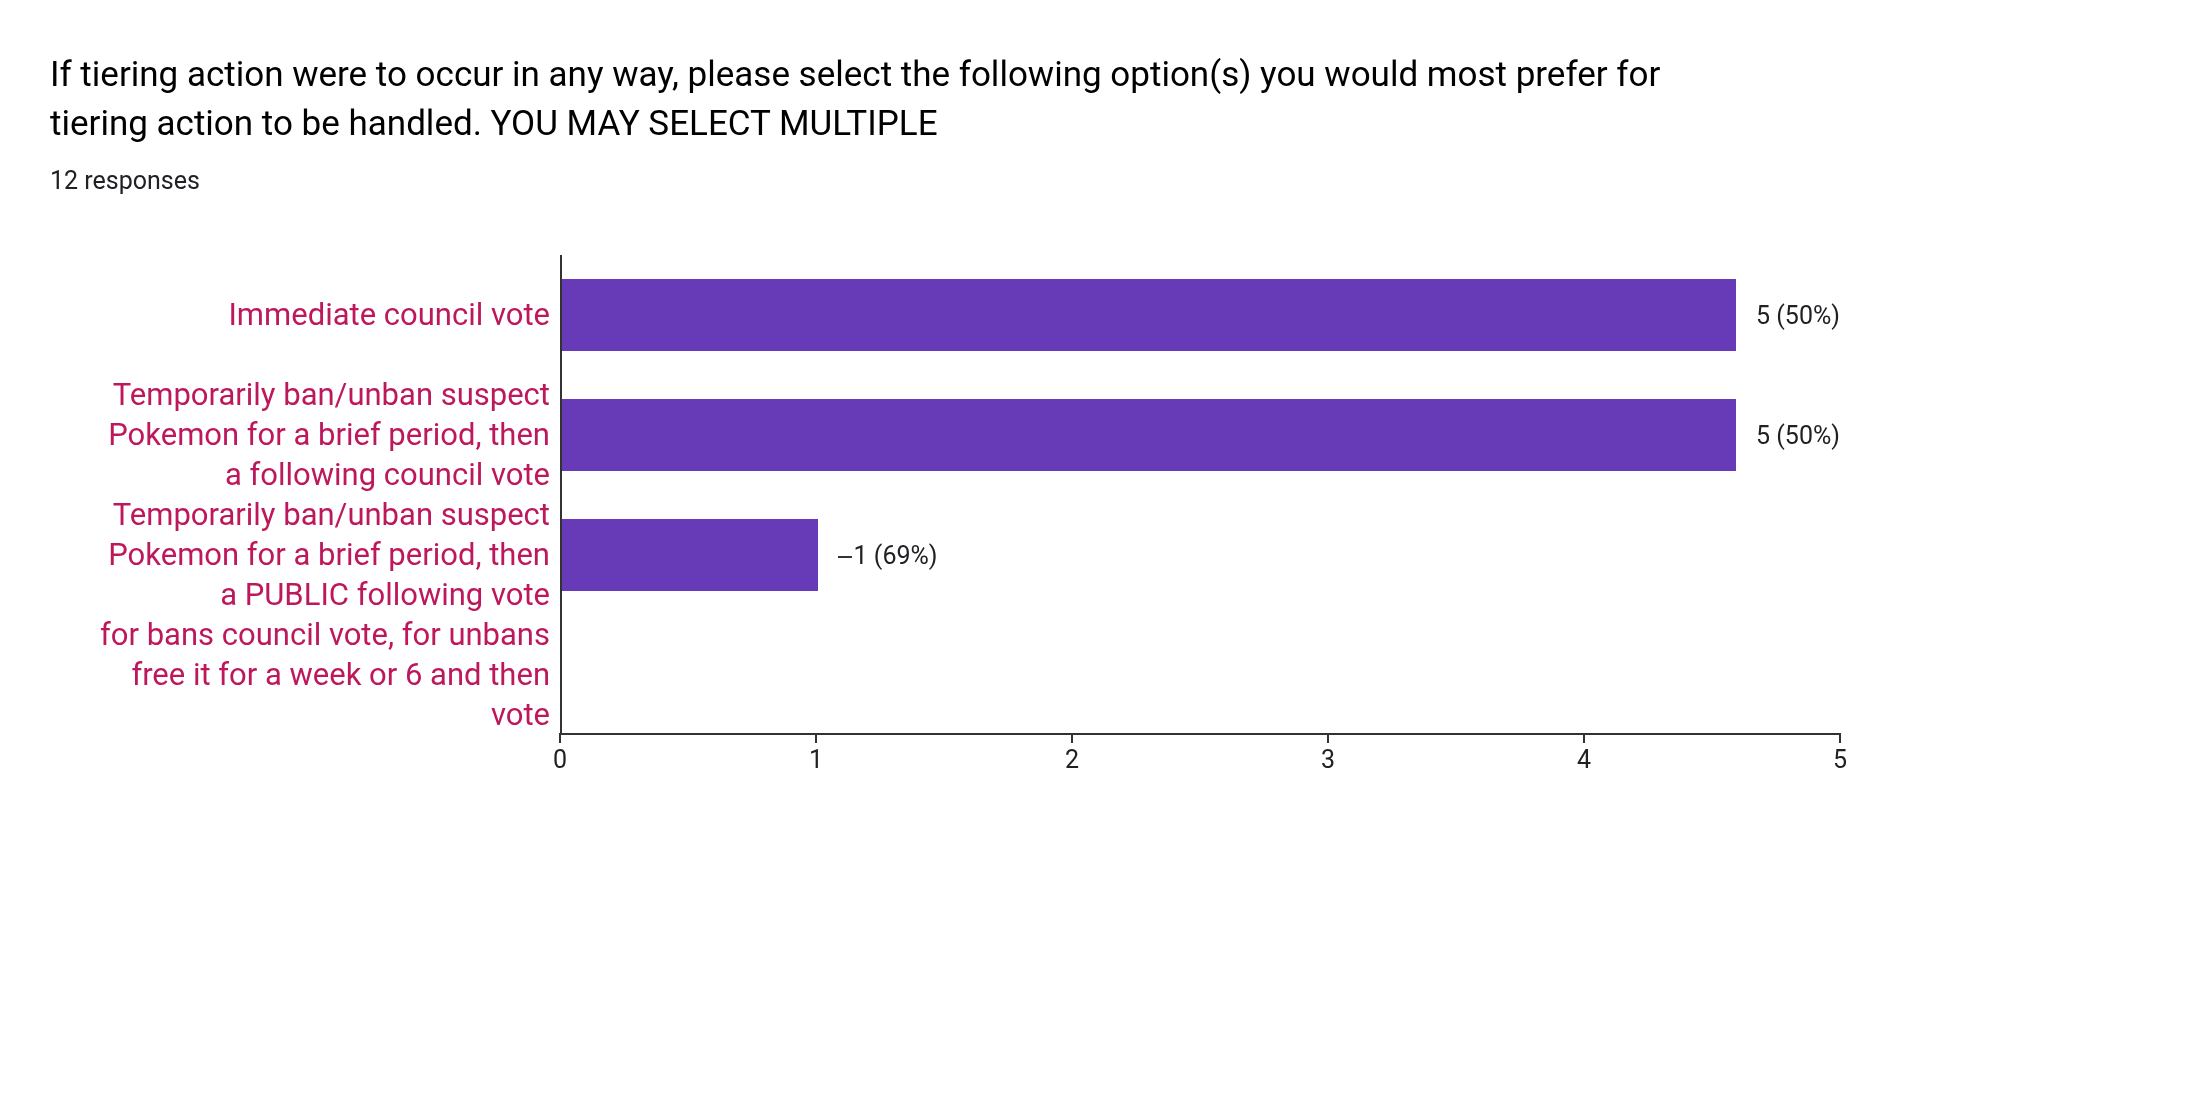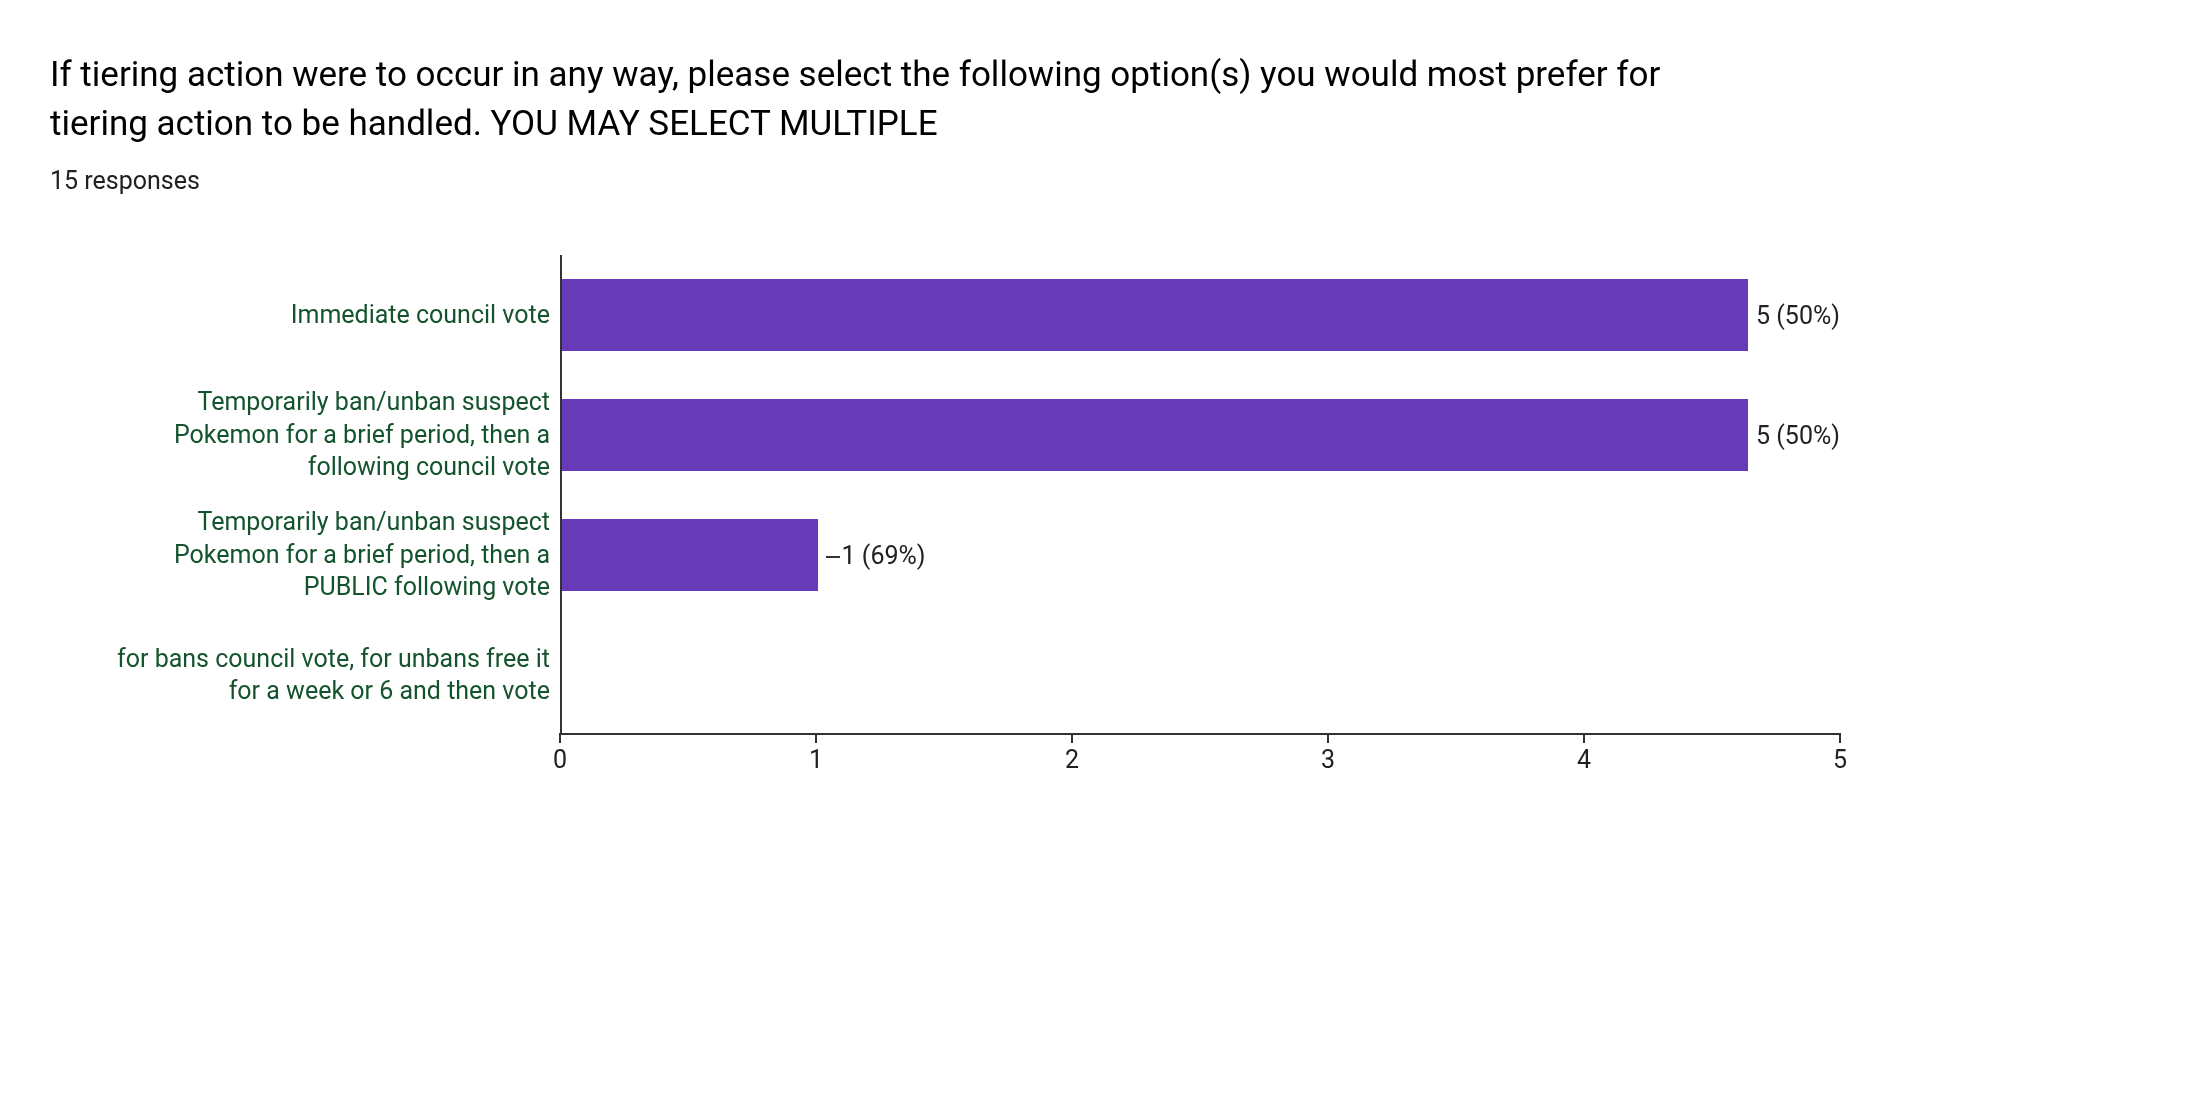--- a/index.html
+++ b/index.html
@@ -35,22 +35,22 @@
     justify-content: flex-start;
     width: 510px;
     padding-right: 10px;
   }
   .y-label-row {
     height: 120px;
     display: flex;
     align-items: center;
     justify-content: flex-end;
     text-align: right;
-    font-size: 25px;
-    color: #14532d;
+    font-size: 31px;
+    color: #be185d;
     line-height: 1.3;
     padding-left: 40px;
   }
   .plot {
     position: relative;
     flex: 0 0 1280px;
     height: 570px;
   }
   .axis-y {
     position: absolute;
@@ -81,21 +81,21 @@
     align-items: center;
     position: relative;
   }
   .bar {
     height: 72px;
     background: #673ab7;
   }
   .bar-label {
     font-size: 25px;
     color: #202124;
-    padding-left: 8px;
+    padding-left: 20px;
     white-space: nowrap;
   }
   .bar-label.inset::before {
     content: "";
     display: inline-block;
     width: 14px;
     height: 2px;
     background: #333;
     vertical-align: middle;
     margin-right: 2px;
@@ -120,21 +120,21 @@
     width: 2px;
     height: 10px;
     background: #333;
     transform: translateX(-50%);
   }
 </style>
 </head>
 <body>
 
 <div class="title">If tiering action were to occur in any way, please select the following option(s) you would most prefer for tiering action to be handled. YOU MAY SELECT MULTIPLE</div>
-<div class="subtitle">15 responses</div>
+<div class="subtitle">12 responses</div>
 
 <div class="chart">
   <div class="y-labels" id="y-labels">
       <div class="y-label-row">Immediate council vote</div>
       <div class="y-label-row">Temporarily ban/unban suspect Pokemon for a brief period, then a following council vote</div>
       <div class="y-label-row">Temporarily ban/unban suspect Pokemon for a brief period, then a PUBLIC following vote</div>
       <div class="y-label-row">for bans council vote, for unbans free it for a week or 6 and then vote</div>
     </div>
   <div class="plot">
     <div class="axis-y"></div>

